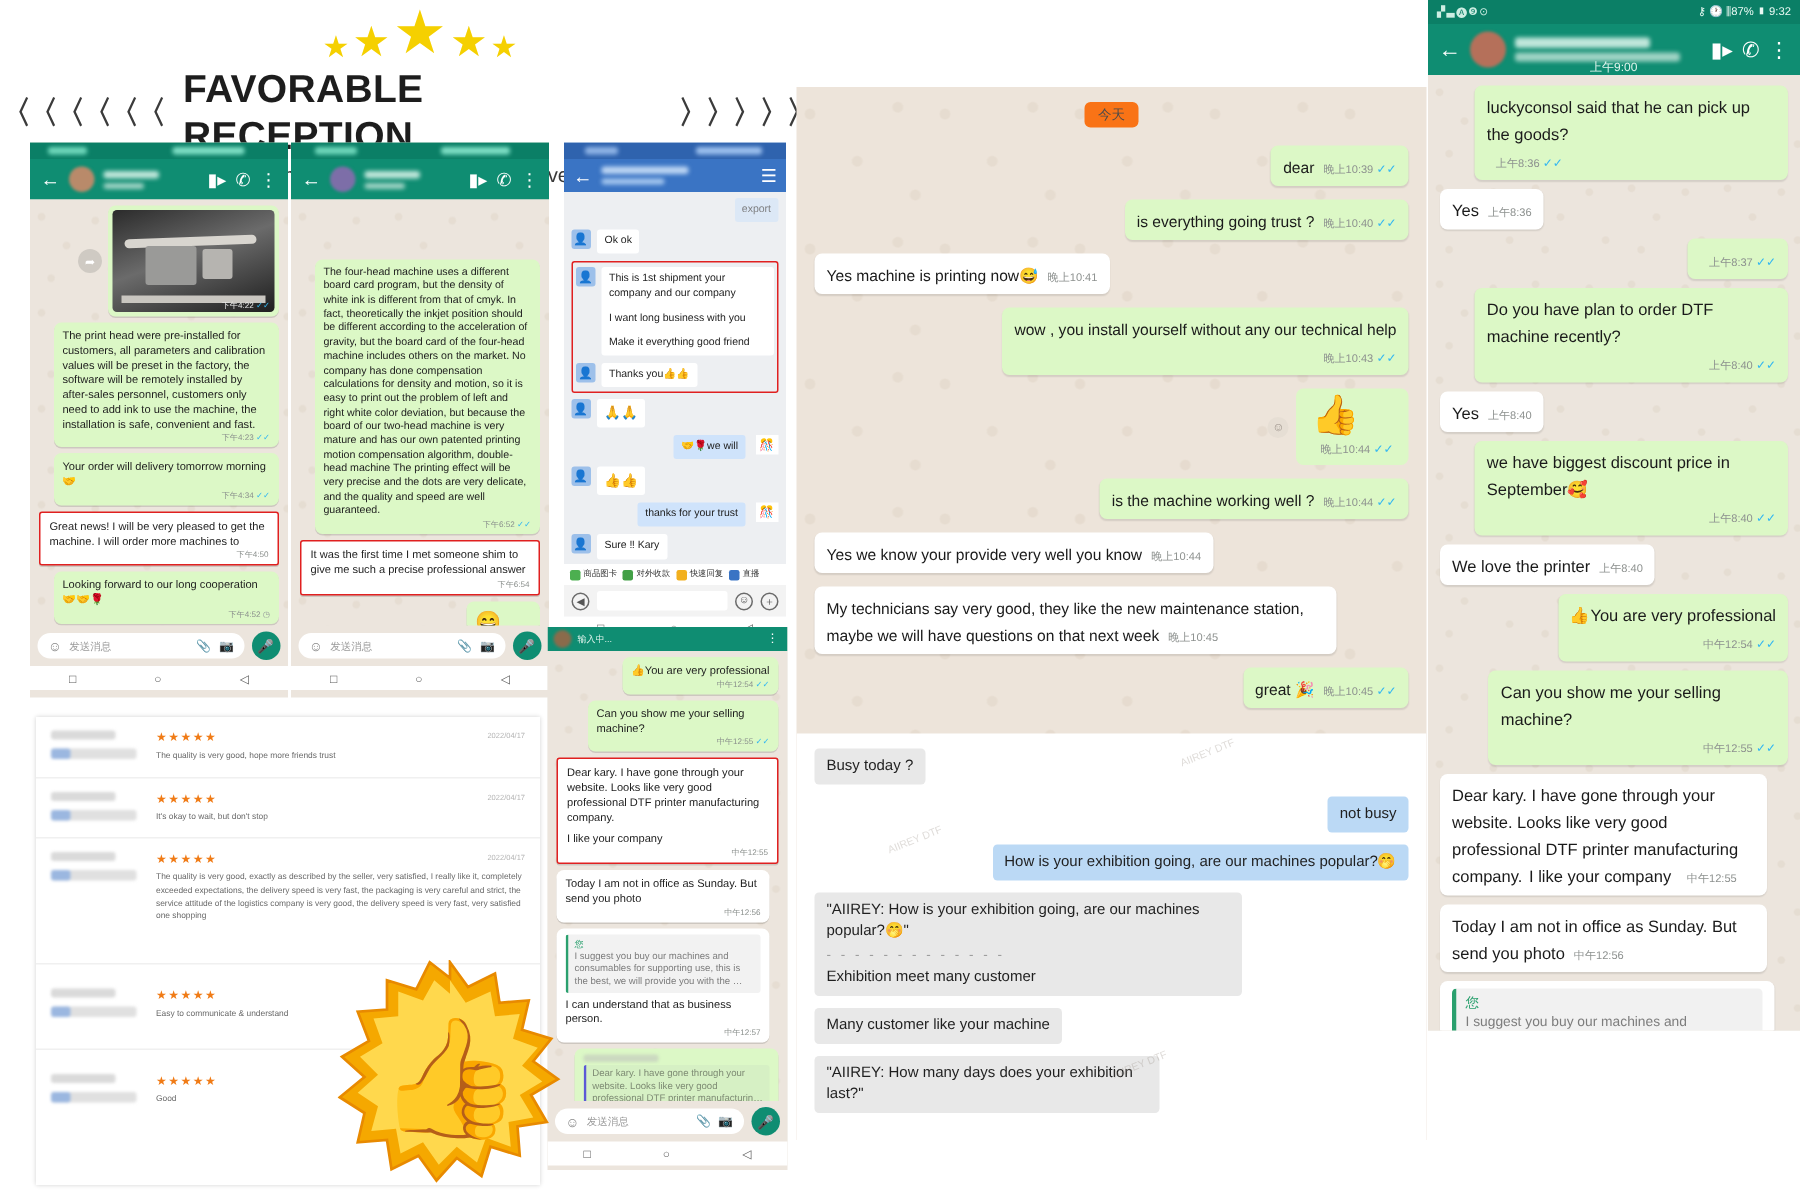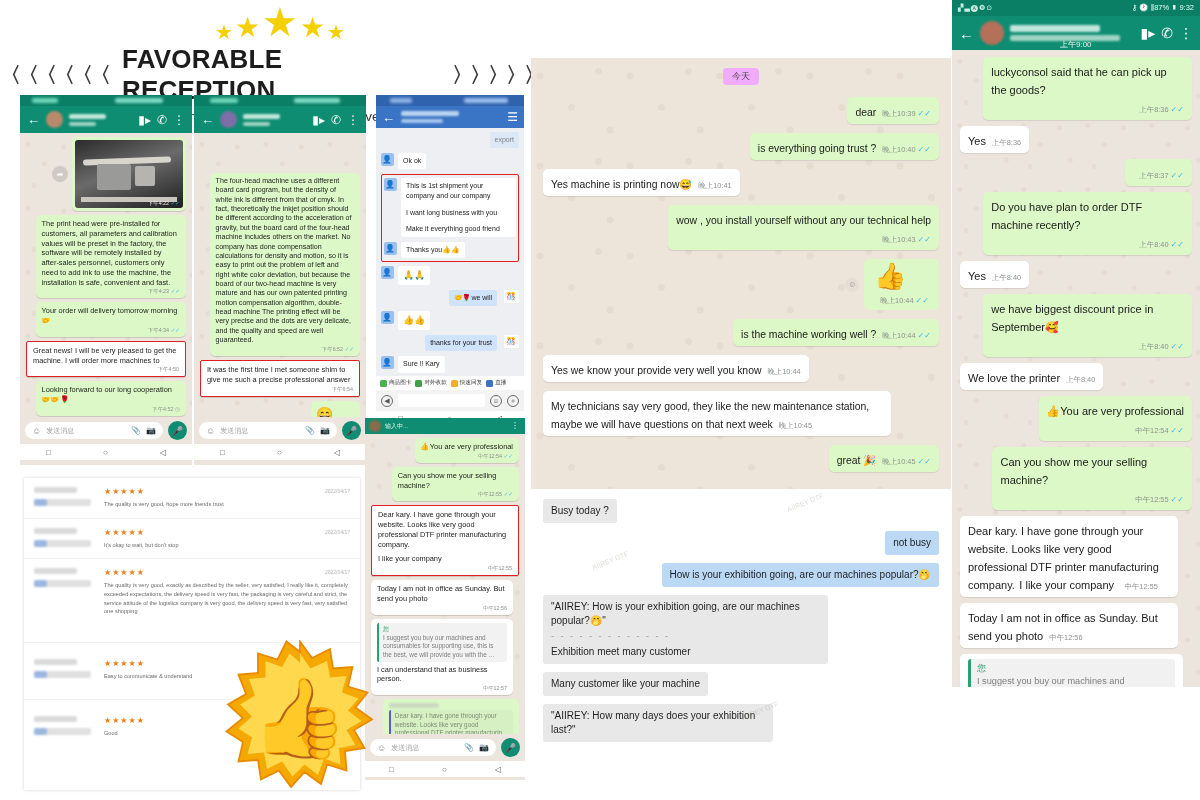--- a/index.html
+++ b/index.html
@@ -95,21 +95,21 @@
   .center::before {
     content:""; position:absolute; inset:0; opacity:.45;
     background-image:
       radial-gradient(circle at 10% 20%, #ded2c3 0 3px, transparent 4px),
       radial-gradient(circle at 45% 55%, #ded2c3 0 3px, transparent 4px),
       radial-gradient(circle at 75% 15%, #ded2c3 0 3px, transparent 4px),
       radial-gradient(circle at 88% 80%, #ded2c3 0 3px, transparent 4px);
     background-size: 90px 90px;
   }
   .c-wrap { position: relative; padding: 8px 12px; }
-  .datechip { display: block; width: fit-content; margin: 2px auto 12px; background: #f0abfc;
+  .datechip { display: block; width: fit-content; margin: 2px auto 12px; background: #f97316;
               border-radius: 4px; padding: 2px 9px; font-size: 9px; color: #4a4a4a; }
   .crow { display: flex; margin-bottom: 9px; }
   .crow.out { justify-content: flex-end; }
   .cbub { border-radius: 5px; padding: 5px 8px 4px; max-width: 92%; box-shadow: 0 1px 1px rgba(0,0,0,.1); }
   .cbub.out { background: #DCF8C6; }
   .cbub.in { background: #fff; }
   .cbub p { font-size: 10.4px; color: #1a1a1a; line-height: 1.35; display:inline; }
   .cmeta { font-size: 7.4px; color: #8d918f; margin-left: 6px; white-space: nowrap; }
   .thumbbub { background: #DCF8C6; border-radius: 5px; padding: 4px 10px 3px; }
   .bigthumb { font-size: 26px; line-height: 1; }
@@ -547,21 +547,21 @@
       <span class="wicon" style="font-size:14px;">▮▸</span>
       <span class="wicon" style="font-size:14px;">✆</span>
       <span class="wicon" style="font-size:14px;">⋮</span>
       <span style="position:absolute;left:108px;bottom:0;font-size:8px;color:#e3f5ee;">上午9:00</span>
     </div>
 
     <div class="chatbody" style="height:713px;overflow:hidden;">
       <div style="position:relative;padding:7px 8px;">
         <div class="crow out" style="margin-bottom:6px;">
           <div class="cbub out" style="max-width:90%;"><p style="font-size:11px;">luckyconsol said that he can pick up the goods?</p>
-            <div style="text-align:right;"><span class="cmeta">上午8:36 <span class="tick" style="font-size:8px;">✓✓</span></span></div></div>
+            <div style="text-align:left;"><span class="cmeta">上午8:36 <span class="tick" style="font-size:8px;">✓✓</span></span></div></div>
         </div>
         <div class="crow in" style="margin-bottom:6px;">
           <div class="cbub in"><p style="font-size:11px;">Yes</p><span class="cmeta">上午8:36</span></div>
         </div>
         <div class="crow out" style="margin-bottom:6px;">
           <div class="cbub out" style="max-width:90%;">
             <div style="text-align:right;"><span class="cmeta">上午8:37 <span class="tick" style="font-size:8px;">✓✓</span></span></div></div>
         </div>
         <div class="crow out" style="margin-bottom:6px;">
           <div class="cbub out" style="max-width:90%;"><p style="font-size:11px;">Do you have plan to order DTF machine recently?</p>

